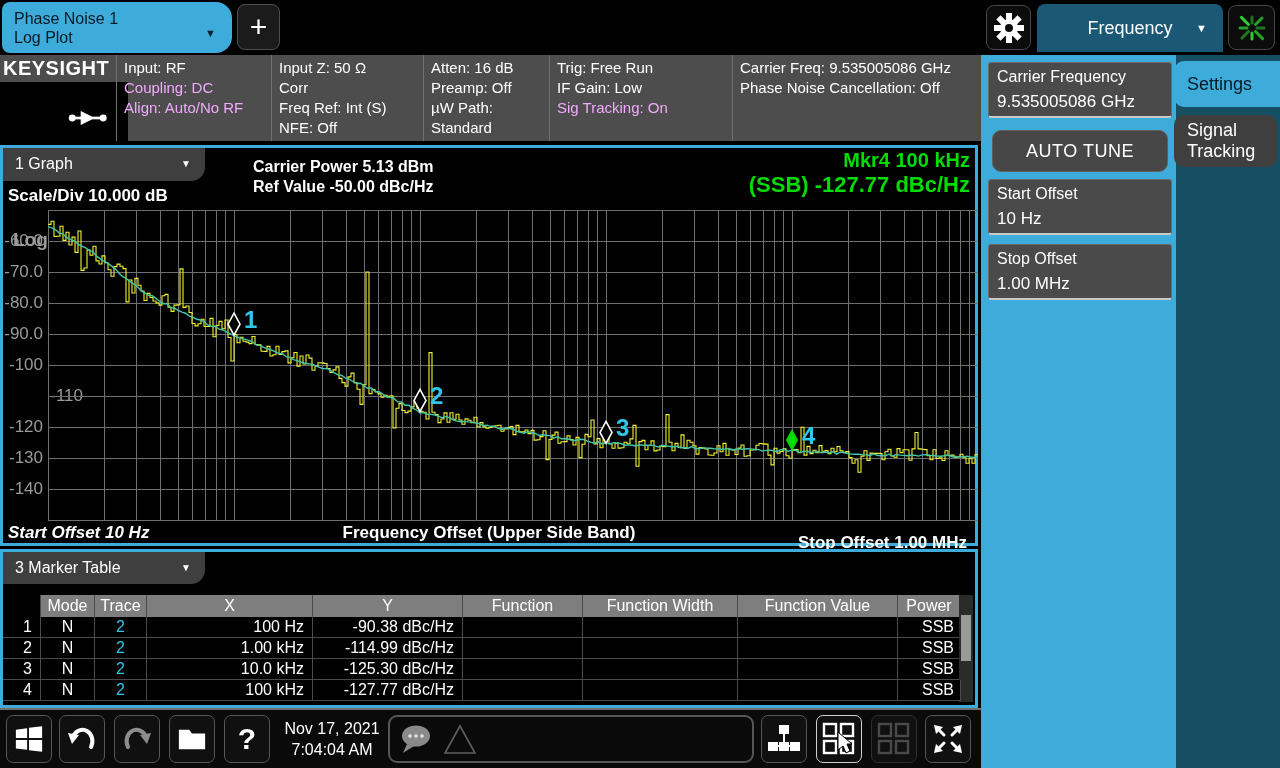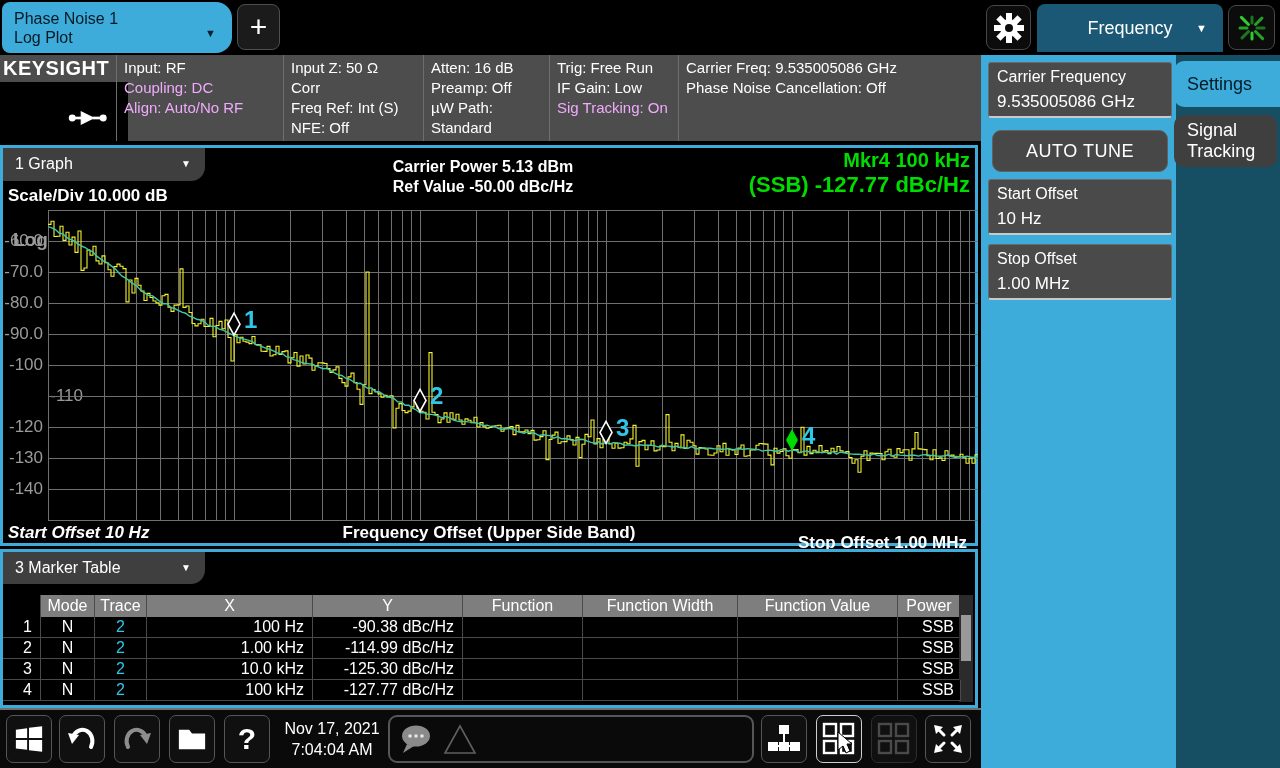--- a/index.html
+++ b/index.html
@@ -36,21 +36,21 @@
   .gwin{left:0;top:145px;width:978px;height:401px;background:#000;border:3px solid #3DACDB;box-sizing:border-box;}
   .twin{left:0;top:549px;width:978px;height:159px;background:#000;border:3px solid #3DACDB;box-sizing:border-box;}
   .dropdown{background:#3F3F3F;border-radius:0 0 14px 0;color:#fff;font-size:16px;line-height:32px;
     padding-left:12px;box-sizing:border-box;}
   .dropdown .caret{position:absolute;right:14px;top:0;font-size:10px;line-height:32px;}
   .g-selector{left:0;top:0;width:202px;height:33px;}
   .t-selector{left:0;top:0;width:202px;height:32px;}
   .bold17{font-weight:bold;font-size:17px;}
   .scalediv{left:5px;top:38px;}
   .loglabel{left:10px;top:57px;color:#9a9a9a;font-weight:bold;font-size:19px;margin-top:24px;}
-  .cp-block{left:250px;top:9px;width:460px;text-align:center;font-weight:bold;font-size:16px;line-height:20px;}
+  .cp-block{left:250px;top:9px;width:460px;text-align:left;font-weight:bold;font-size:16px;line-height:20px;}
   .mkr-block{right:5px;top:0;text-align:right;color:#00DC00;font-weight:bold;}
   .mkr-block .l1{font-size:20px;line-height:24px;}
   .mkr-block .l2{font-size:22px;line-height:26px;}
   .ytick{position:absolute;width:40px;text-align:right;color:#9a9a9a;font-size:17px;}
   .xlab-l{left:5px;top:375px;font-style:italic;}
   .xlab-c{left:0;top:375px;width:972px;text-align:center;}
   .xlab-r{right:8px;top:375px;margin-top:10px;}
 
   
   .mtable{left:0;top:43px;width:958px;}
@@ -151,37 +151,37 @@
           <circle cx="30.5" cy="8" r="2.6"></circle>
         </g>
       </svg>
       <div class="abs lxi">LXI</div>
     </div>
     <div class="abs scol" style="left:116px;width:143px">
       <div>Input: RF</div>
       <div class="amber">Coupling: DC</div>
       <div class="amber">Align: Auto/No RF</div>
     </div>
-    <div class="abs scol" style="left:283px;width:152px">
+    <div class="abs scol" style="left:271px;width:152px">
       <div>Input Z: 50 Ω</div>
       <div>Corr</div>
       <div>Freq Ref: Int (S)</div>
       <div>NFE: Off</div>
     </div>
     <div class="abs scol" style="left:423px;width:126px">
       <div>Atten: 16 dB</div>
       <div>Preamp: Off</div>
       <div>µW Path: Standard</div>
     </div>
     <div class="abs scol" style="left:549px;width:150px">
       <div>Trig: Free Run</div>
       <div>IF Gain: Low</div>
       <div class="amber">Sig Tracking: On</div>
     </div>
-    <div class="abs scol" style="left:678px;width:282px">
+    <div class="abs scol" style="left:732px;width:282px">
       <div>Carrier Freq: 9.535005086 GHz</div>
       <div>Phase Noise Cancellation: Off</div>
     </div>
   </div>
 
   <div class="abs gwin">
     <div class="abs dropdown g-selector">
       <span>1 Graph</span>
       <span class="caret">▼</span>
     </div>

